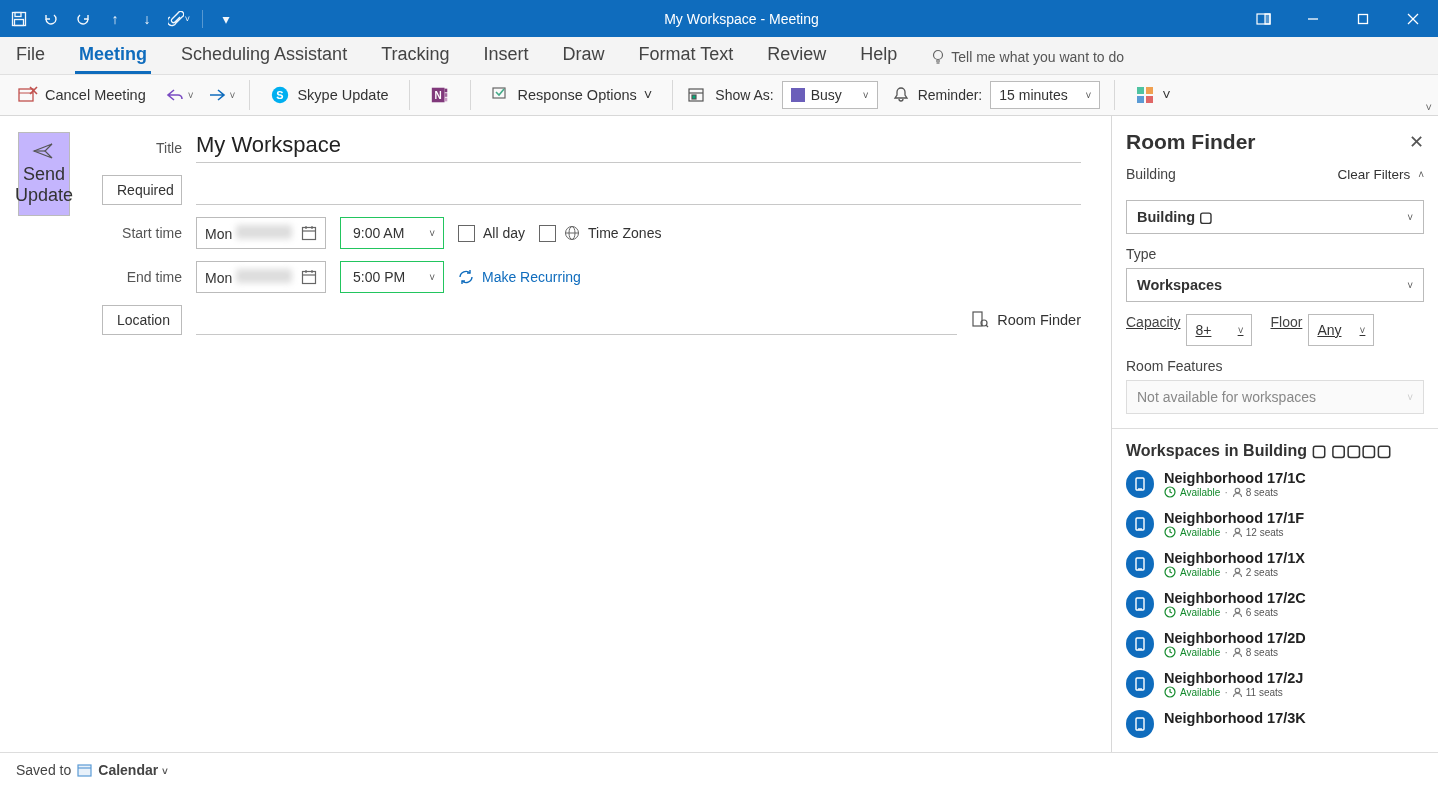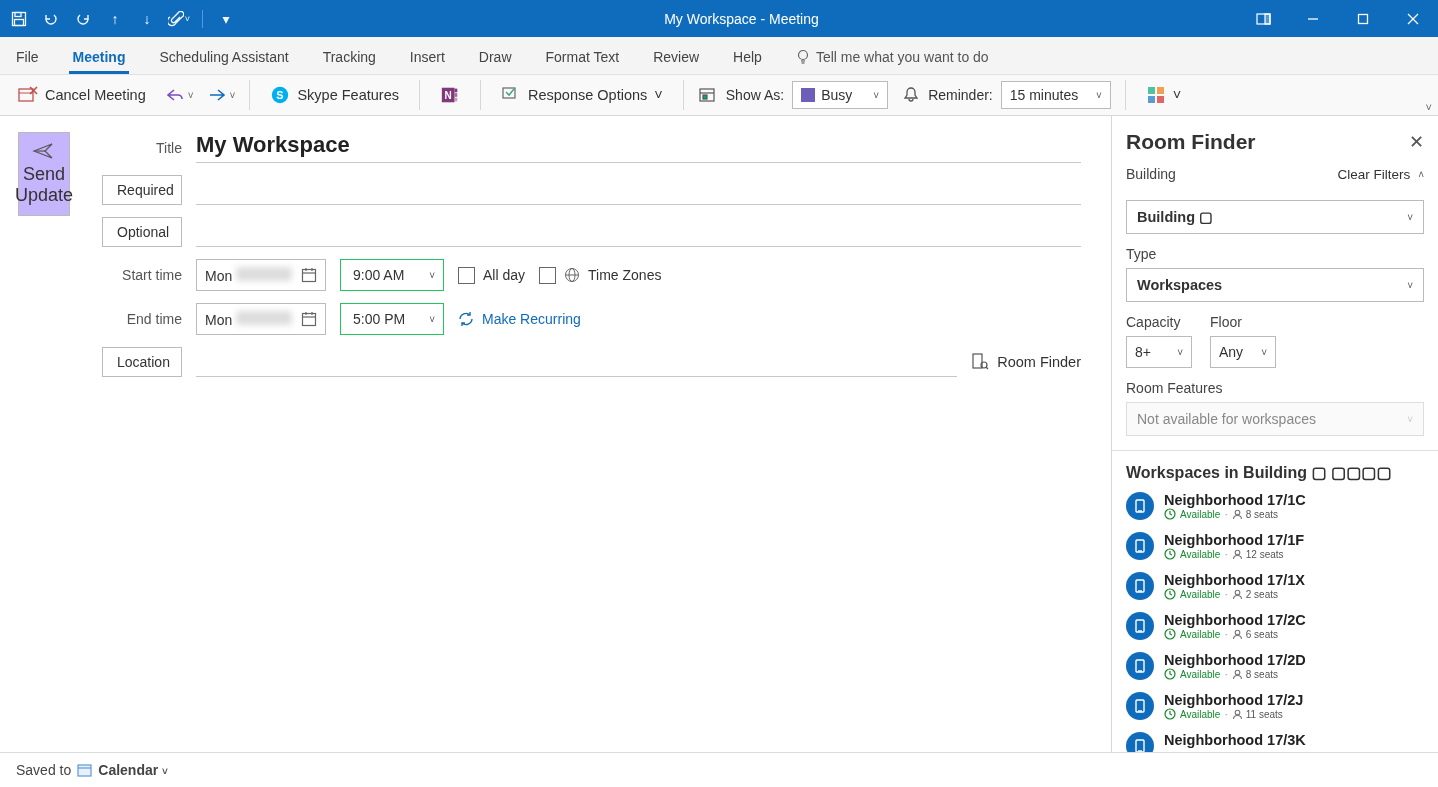--- a/index.html
+++ b/index.html
@@ -9,21 +9,21 @@
 .titlebar { background: #0f6cbd; color: #fff; height: 37px; display: flex; align-items: center; padding: 0 6px; }
 .titlebar .qat { display: flex; align-items: center; gap: 6px; }
 .titlebar .qat .qbtn { width: 26px; height: 26px; display: flex; align-items: center; justify-content: center; color: #fff; opacity: .95; }
 .titlebar .qsep { width: 1px; height: 18px; background: rgba(255,255,255,.3); margin: 0 4px; }
 .titlebar .title { flex: 1; text-align: center; font-size: 14px; }
 .titlebar .wincontrols { display: flex; gap: 12px; }
 .titlebar .winbtn { width: 38px; height: 28px; display: flex; align-items: center; justify-content: center; color: #fff; }
 
 
 .tabs { height: 38px; background: #f4f4f4; border-bottom: 1px solid #e0e0e0; display: flex; align-items: flex-end; padding: 0 12px; gap: 26px; }
-.tab { padding: 8px 4px 9px; font-size: 14px; color: #444; cursor: pointer; }
+.tab { padding: 8px 4px 9px; font-size: 18px; color: #444; cursor: pointer; }
 .tab.active { color: #0f6cbd; font-weight: 600; border-bottom: 3px solid #0f6cbd; padding-bottom: 6px; }
 .tell-me { display: flex; align-items: center; gap: 6px; color: #555; padding: 8px 4px 9px; font-size: 14px; }
 
 
 .ribbon { height: 41px; background: #f9f9f9; border-bottom: 1px solid #d8d8d8; display: flex; align-items: center; padding: 0 12px; gap: 14px; position: relative; }
 .rsep { width: 1px; height: 30px; background: #d8d8d8; }
 .rbtn { display: flex; align-items: center; gap: 7px; padding: 4px 6px; font-size: 14.5px; color: #333; cursor: pointer; }
 .rbtn .ico { width: 20px; height: 20px; display: flex; align-items: center; justify-content: center; }
 .smalldrop { display: flex; align-items: center; gap: 4px; }
 .smalldrop .arrow { font-size: 10px; color: #666; }
@@ -34,41 +34,41 @@
 
 
 .main { display: flex; height: calc(787px - 37px - 38px - 41px - 35px); }
 .form-area { flex: 1; border-right: 1px solid #d8d8d8; overflow: hidden; }
 .form-inner { padding: 16px 30px 0 18px; }
 .row { display: flex; align-items: center; gap: 14px; margin-bottom: 12px; }
 .sendcol { width: 70px; }
 .labelcol { width: 80px; text-align: right; color: #555; font-size: 14px; }
 .field { flex: 1; }
 .underline { border-bottom: 1px solid #c8c8c8; min-height: 30px; }
-.title-input { font-size: 22px; font-weight: 700; color: #222; display:flex; align-items:flex-end; padding-bottom:4px;}
+.title-input { font-size: 22px; font-weight: 400; color: #222; display:flex; align-items:flex-end; padding-bottom:4px;}
 .btnbox { border: 1px solid #bbb; background: #fff; padding: 6px 14px; font-size: 14px; color: #333; cursor: pointer; text-align:center; }
 .sendbox { border: 1px solid #bbb; background:#c4b5fd; width:52px; height:84px; display:flex; flex-direction:column; align-items:center; justify-content:center; gap:4px; font-size:18px; color:#333; text-align:center; }
 .datebox { border:1px solid #bbb; background:#fff; height:32px; display:flex; align-items:center; padding:0 8px; gap:8px; }
 .datebox .dtext { width: 88px; font-size:14px; }
 .blurred { filter: blur(3px); color:#999; background:#ddd; border-radius:2px; display:inline-block; height:14px; width:56px; }
 .timebox { border:1px solid #22c55e; background:#fff; height:32px; display:flex; align-items:center; padding:0 8px 0 12px; gap:18px; min-width:104px; justify-content:space-between; }
 .chk { width:17px; height:17px; border:1.5px solid #666; background:#fff; }
 .link { color:#0f6cbd; font-size:14px; }
 .room-finder-btn { display:flex; align-items:center; gap:8px; font-size:14.5px; color:#333; }
 
 
 .panel { width: 326px; padding: 14px 14px 0 14px; overflow-y:auto; }
 .panel h2 { font-size: 21px; font-weight: 600; margin-bottom: 12px; display:flex; align-items:center; justify-content:space-between;}
 .panel h2 .closex { font-size:18px; font-weight:400; color:#555; }
 .section-head { display:flex; justify-content:space-between; align-items:center; font-size:14px; color:#444; margin-bottom:18px; }
 .section-head .clear { font-size:13.5px; color:#333; }
 .selbox { border:1px solid #bbb; background:#fff; height:34px; display:flex; align-items:center; padding:0 10px; justify-content:space-between; font-size:14.5px; margin-bottom:12px; }
 .selbox .bold { font-weight:600; }
 .twocol { display:flex; gap:18px; margin-bottom:12px; }
-.twocol > div { display:flex; flex-direction:column; gap:6px; }
+.twocol > div { display:flex; flex-direction:row; gap:6px;text-decoration:underline; }
 .small-sel { border:1px solid #bbb; background:#fff; height:32px; min-width:66px; display:flex; align-items:center; justify-content:space-between; padding:0 8px; font-size:14px; }
 .disabled-sel { border:1px solid #ddd; background:#fafafa; height:34px; display:flex; align-items:center; padding:0 10px; color:#888; font-size:14px; justify-content:space-between;}
 .panel hr { border:none; border-top:1px solid #ddd; margin: 14px -14px 12px; }
 .wslist-head { font-size:16px; font-weight:600; margin-bottom:10px; }
 .wsitem { display:flex; gap:10px; align-items:flex-start; margin-bottom:12px; }
 .wsicon { width:28px; height:28px; border-radius:50%; background:#0f6cbd; display:flex; align-items:center; justify-content:center; color:#fff; flex-shrink:0;}
 .wsinfo .name { font-size:14.5px; font-weight:600; color:#222; }
 .wsinfo .meta { font-size:10px; display:flex; align-items:center; gap:4px; }
 .avail { color:#128a2b; }
 .dot { color:#888; }
@@ -193,21 +193,21 @@
     <span class="arrow">˅</span>
   </div>
   <div class="rsep"></div>
   <div class="rbtn">
     <span class="ico">
         <svg width="22" height="22" viewBox="0 0 22 22">
           <circle cx="11" cy="11" r="9" fill="#00aff0"></circle>
           <text x="11" y="15" text-anchor="middle" fill="#fff" font-size="12" font-weight="bold">S</text>
         </svg>
       </span>
-    <span>Skype Features</span>
+    <span>Skype Update</span>
   </div>
   <div class="rsep"></div>
   <div class="rbtn">
     <span class="ico">
         <svg width="22" height="22" viewBox="0 0 22 22">
           <rect x="2" y="3" width="14" height="16" fill="#80397b"></rect>
           <text x="9" y="15" text-anchor="middle" fill="#fff" font-size="11" font-weight="bold">N</text>
           <rect x="16" y="4" width="3" height="4" fill="#80397b"></rect>
           <rect x="16" y="9" width="3" height="4" fill="#a569a0"></rect>
           <rect x="16" y="14" width="3" height="4" fill="#c79bc4"></rect>
@@ -286,26 +286,20 @@
         <div style="flex:1;">
           <div class="row">
             <div class="labelcol">Title</div>
             <div class="field underline title-input">
                 <span>My Workspace</span>
               </div>
           </div>
           <div class="row">
             <div class="labelcol">
                 <div class="btnbox" style="width:80px;">Required</div>
-              </div>
-            <div class="field underline"></div>
-          </div>
-          <div class="row">
-            <div class="labelcol">
-                <div class="btnbox" style="width:80px;">Optional</div>
               </div>
             <div class="field underline"></div>
           </div>
           <div class="row">
             <div class="labelcol">Start time</div>
             <div class="datebox">
               <span class="dtext"><span>Mon</span> <span class="blurred"></span></span>
               <span>
                   <svg width="16" height="16" viewBox="0 0 16 16" fill="none" stroke="#666" stroke-width="1.2">
                     <rect x="1.5" y="2.5" width="13" height="12"></rect>

